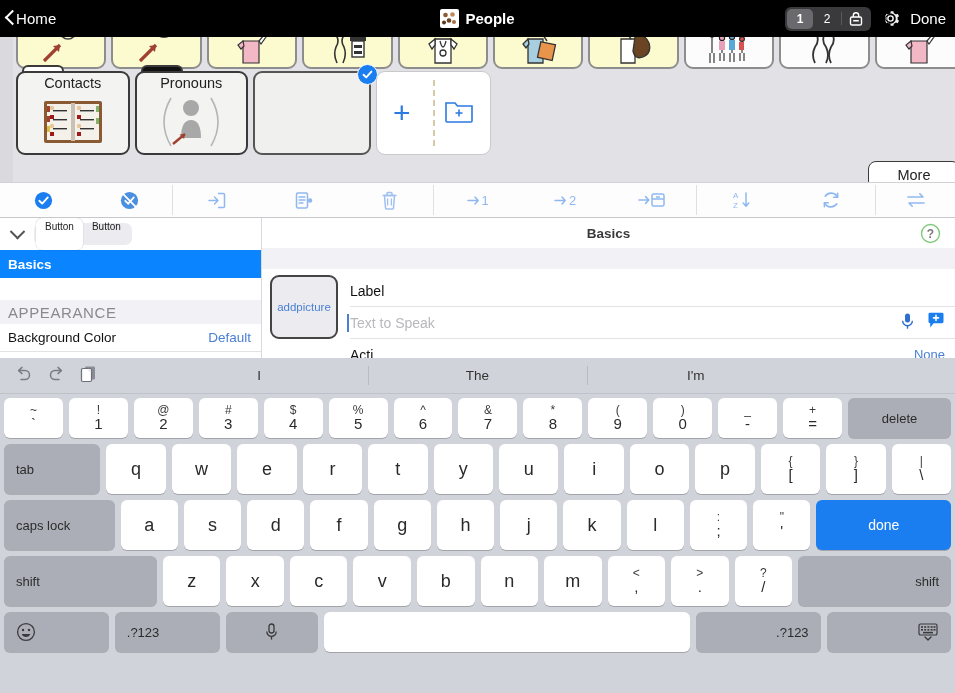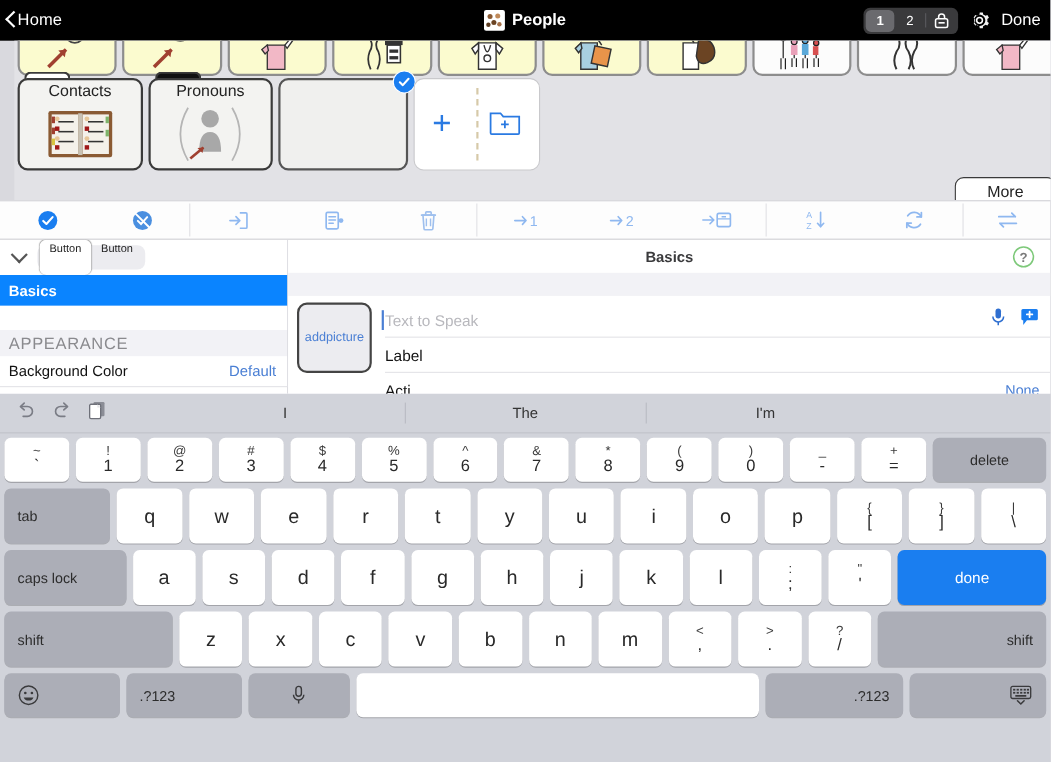--- a/index.html
+++ b/index.html
@@ -611,40 +611,40 @@
         </span>
       </div>
       <div class="set-right-band"></div>
       <div class="field-area">
         <div class="addpic">
           <span>add</span>
           <span>picture</span>
         </div>
         <div class="fields">
           <div class="fld">
+            <span class="fld-label">Label</span>
+          </div>
+          <div class="fld">
             <span class="caret"></span>
             <span class="fld-ph">Text to Speak</span>
             <span class="fld-icons">
               <span>
                 <svg width="15" height="18" viewBox="0 0 15 18">
                   <rect x="5" y="1.5" width="5" height="9" rx="2.5" fill="#2f6fd0"></rect>
                   <path d="M2.6 8.8 a4.9 4.9 0 0 0 9.8 0" fill="none" stroke="#2f6fd0" stroke-width="1.4"></path>
                   <path d="M7.5 13.7 v3" stroke="#2f6fd0" stroke-width="1.4"></path>
                 </svg>
               </span>
               <span>
                 <svg width="18" height="17" viewBox="0 0 18 17">
                   <path d="M1.5 2.2 a1.4 1.4 0 0 1 1.4 -1.4 h12.2 a1.4 1.4 0 0 1 1.4 1.4 v7.6 a1.4 1.4 0 0 1 -1.4 1.4 H6.6 L3.2 15.4 V11.2 H2.9 a1.4 1.4 0 0 1 -1.4 -1.4 z" fill="#1a7ef0"></path>
                   <path d="M9 3.4 v5 M6.5 5.9 h5" stroke="#fff" stroke-width="1.6" stroke-linecap="round"></path>
                 </svg>
               </span>
             </span>
-          </div>
-          <div class="fld">
-            <span class="fld-label">Label</span>
           </div>
           <div class="fld">
             <span class="fld-partial">Acti</span>
             <span class="fld-icons" style="color:#4a7fd4;font-size:13px">None</span>
           </div>
         </div>
       </div>
     </div>
   </div>
 

